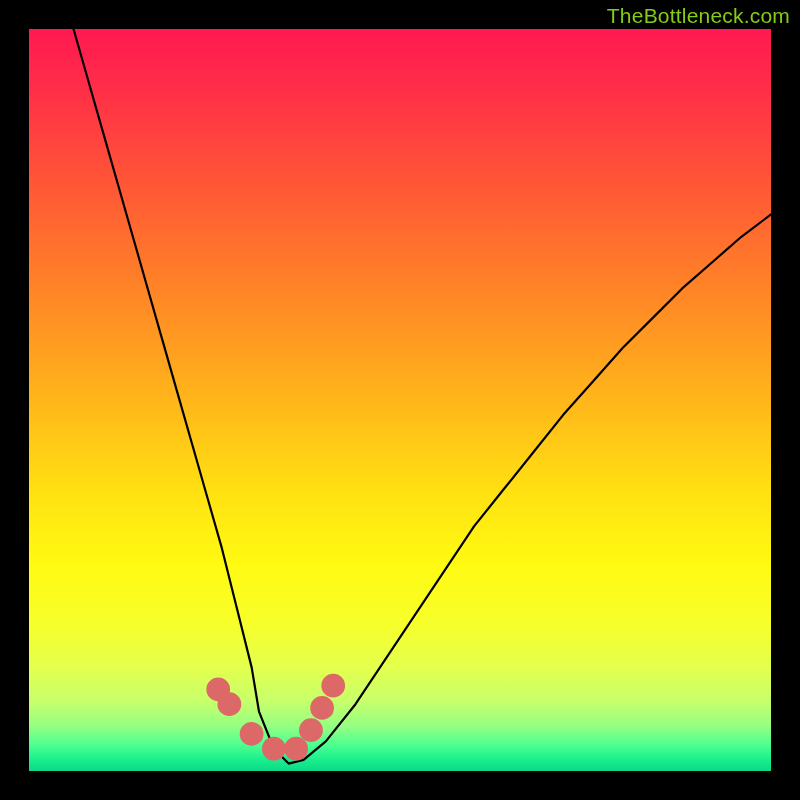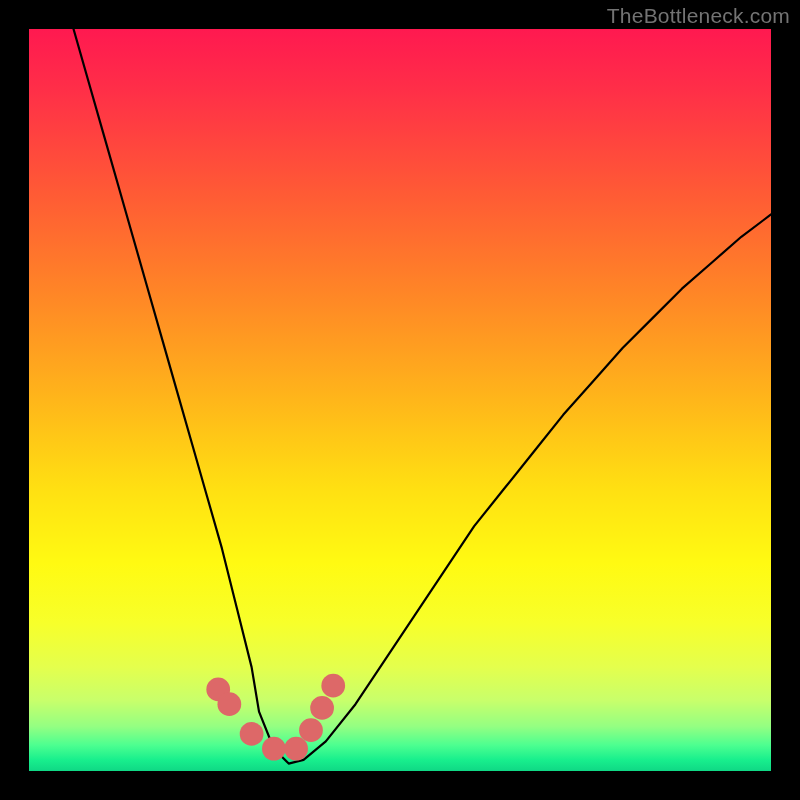--- a/index.html
+++ b/index.html
@@ -25,21 +25,21 @@
     width: 742px;
     height: 742px;
     overflow: hidden;
   }
   .watermark {
     position: absolute;
     top: 4px;
     right: 10px;
     font-family: Arial, Helvetica, sans-serif;
     font-size: 21px;
-    color: #737373;
+    color: #84cc16;
     letter-spacing: 0.2px;
     text-align: right;
   }
   svg { display: block; }
 </style>
 </head>
 <body>
 
 <div class="frame">
   <div class="plot-box">

